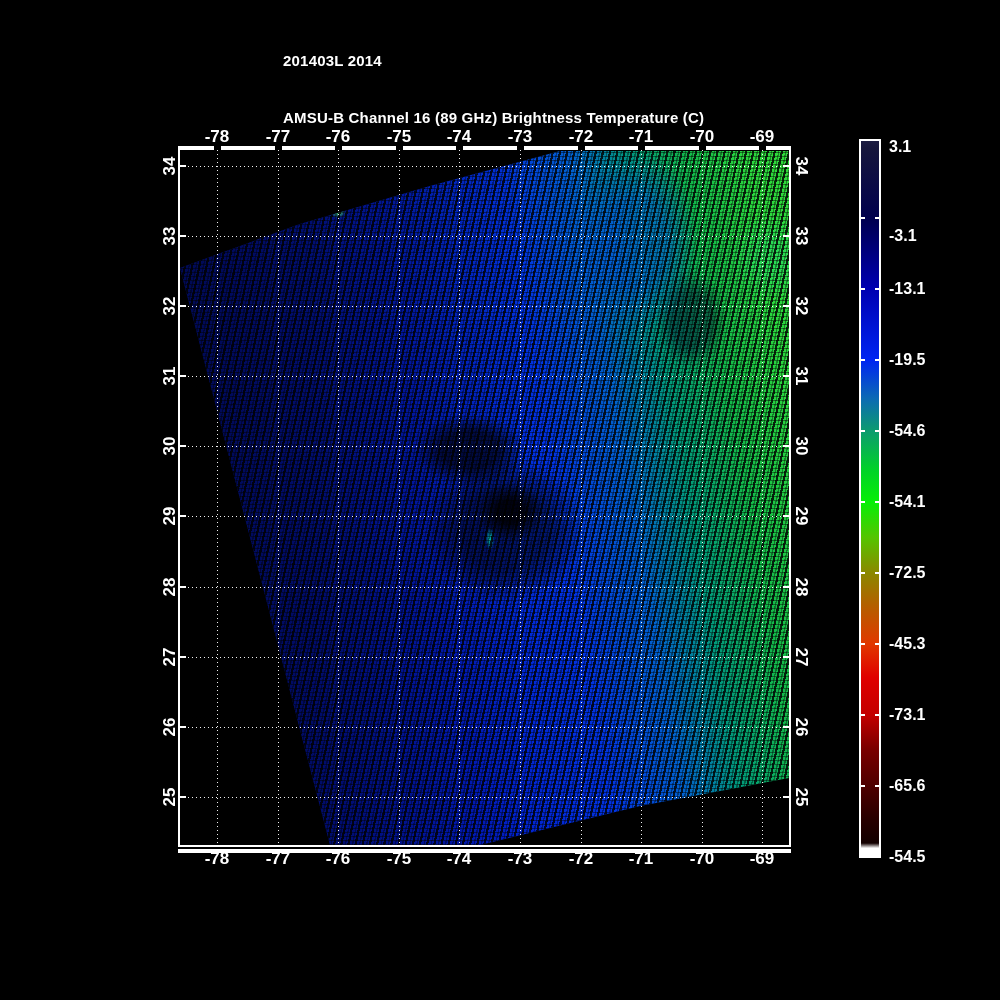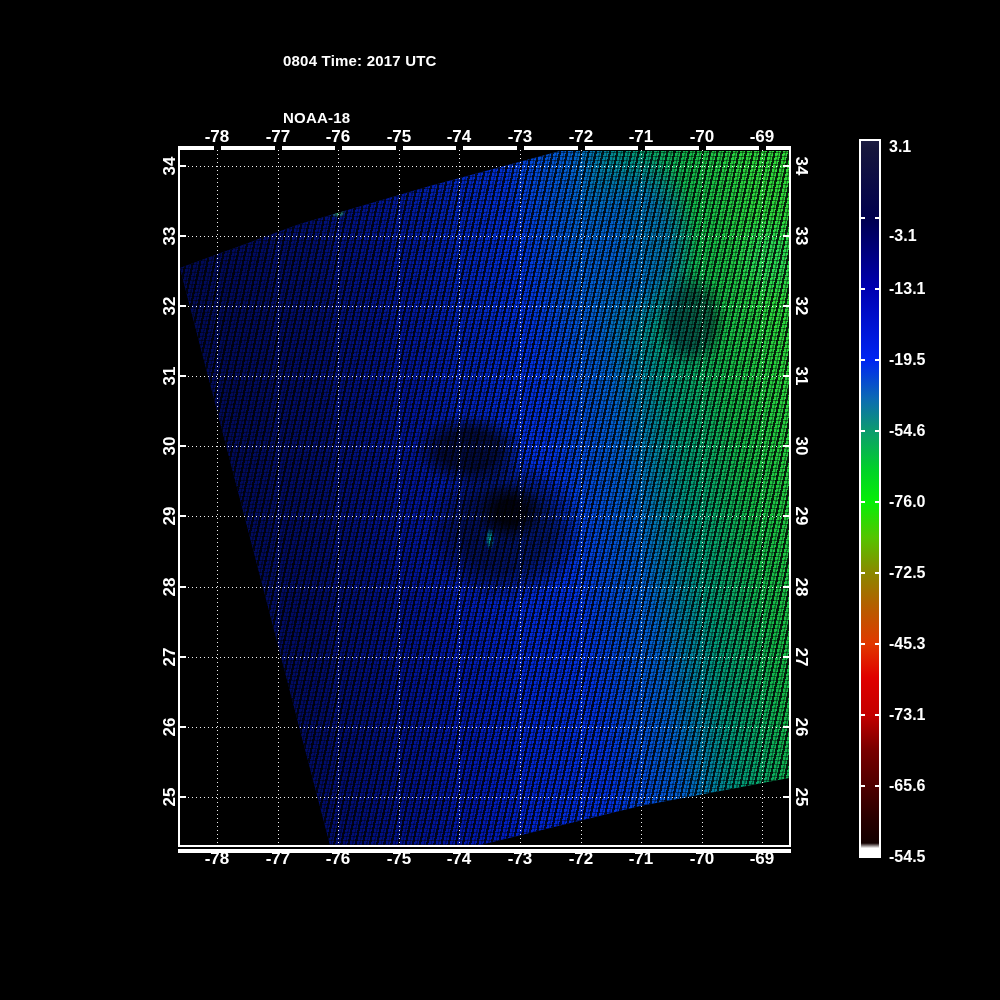--- a/index.html
+++ b/index.html
@@ -55,20 +55,22 @@
   .cbtR{position:absolute;right:0;width:4px;height:2px;background:#fff;}
   .clab{position:absolute;left:889px;width:60px;height:18px;font-size:16px;
         font-weight:bold;line-height:18px;}
 </style>
 </head>
 <body>
 
 <div class="stage">
 
   <div class="titleblock">
+    <div>201403L 2014</div>
+    <div>AMSU-B Channel 16 (89 GHz) Brightness Temperature (C)</div>
     <div>0804 Time: 2017 UTC</div>
     <div>NOAA-18</div>
   </div>
 
   <span class="xlab" style="left:217px;top:127px">-78</span>
   <span class="xlab" style="left:278px;top:127px">-77</span>
   <span class="xlab" style="left:338px;top:127px">-76</span>
   <span class="xlab" style="left:399px;top:127px">-75</span>
   <span class="xlab" style="left:459px;top:127px">-74</span>
   <span class="xlab" style="left:520px;top:127px">-73</span>
@@ -189,20 +191,20 @@
     <div class="cbtR" style="top:573px"></div>
     <div class="cbtL" style="top:644px"></div>
     <div class="cbtR" style="top:644px"></div>
   </div>
 
   <span class="clab" style="top:138px">3.1</span>
   <span class="clab" style="top:227px">-3.1</span>
   <span class="clab" style="top:280px">-13.1</span>
   <span class="clab" style="top:351px">-19.5</span>
   <span class="clab" style="top:422px">-54.6</span>
-  <span class="clab" style="top:493px">-76.0</span>
+  <span class="clab" style="top:493px">-54.1</span>
   <span class="clab" style="top:564px">-72.5</span>
   <span class="clab" style="top:635px">-45.3</span>
   <span class="clab" style="top:706px">-73.1</span>
   <span class="clab" style="top:777px">-65.6</span>
   <span class="clab" style="top:848px">-54.5</span>
 
 </div>
 
 </body></html>

